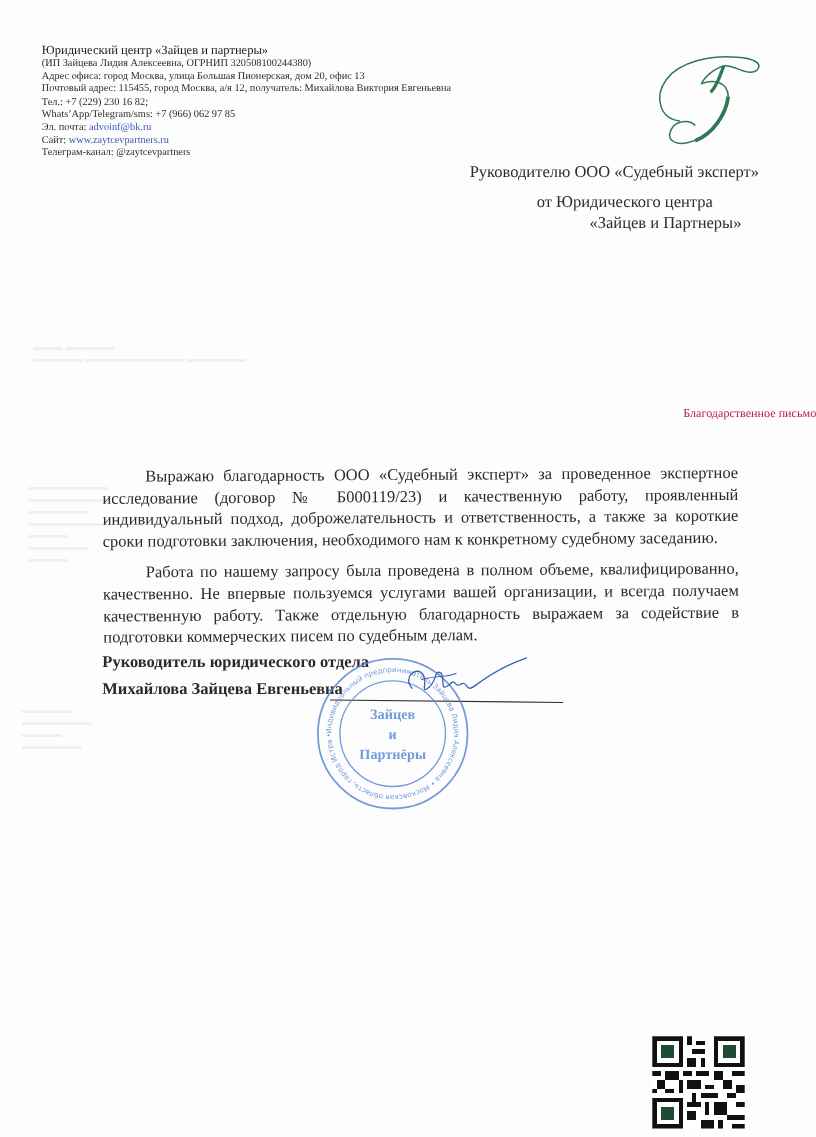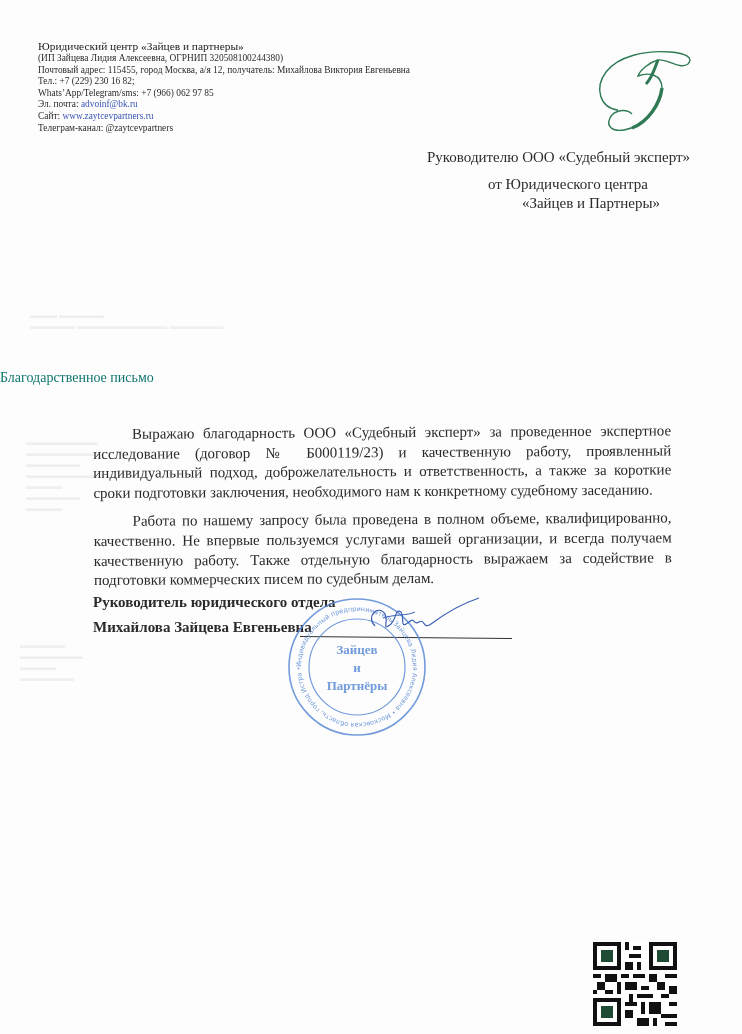--- a/index.html
+++ b/index.html
@@ -6,22 +6,22 @@
   body{width:742px;height:1034px;position:relative;overflow:hidden;
        font-family:"Liberation Serif","DejaVu Serif",serif;color:#2a2a2a;}
   .page{position:absolute;inset:0;background:#fdfdfd;}
   .hdr{position:absolute;left:38px;top:40px;font-size:9.4px;line-height:11.6px;color:#2b2b2b;}
   .hdr .org{font-weight:normal;font-size:11.4px;line-height:13px;color:#1c1c1c;}
   .hdr a{color:#3a55b5;}
   .logo{position:absolute;left:588px;top:38px;width:110px;height:100px;}
   .addr{position:absolute;right:48px;top:148px;font-size:15px;line-height:19px;text-align:right;color:#2c2c2c;}
   .addr .to{margin-right:4px;margin-bottom:8px;}
   .addr .from1{margin-right:46px;}
-  .addr .from2{margin-right:34px;}
-  .title{position:absolute;left:0;width:742px;top:370px;text-align:left;font-size:14px;color:#0f766e;}
+  .addr .from2{margin-right:20px;}
+  .title{position:absolute;left:0;width:742px;top:370px;text-align:right;font-size:11px;color:#be185d;}
   .body{position:absolute;left:93px;width:578px;top:425px;font-size:15px;line-height:19.6px;text-align:justify;color:#2a2a2a;transform:rotate(-0.35deg);transform-origin:left top;}
   .body p{margin:0 0 9px 0;text-indent:39px;}
   .sign{position:absolute;left:93px;top:590px;font-size:15px;line-height:25px;color:#2a2a2a;font-weight:bold;}
   .sigline{position:absolute;left:300px;top:637px;width:212px;height:1px;background:#333;transform:rotate(0.6deg);}
   .stamp{position:absolute;left:286px;top:596px;width:142px;height:142px;opacity:0.85;}
   .signature{position:absolute;left:355px;top:596px;width:130px;height:48px;}
   .qr{position:absolute;left:593px;top:942px;width:84px;height:84px;}
   .ghost{position:absolute;color:#000;opacity:0.05;font-size:9px;line-height:11px;}
 </style>
 </head>
@@ -29,20 +29,21 @@
 
 <div class="page">
 
   <div class="ghost" style="left:30px;top:310px;">▬▬▬ ▬▬▬▬▬<br>▬▬▬▬▬ ▬▬▬▬▬▬▬▬▬▬ ▬▬▬▬▬▬</div>
   <div class="ghost" style="left:26px;top:437px;">▬▬▬▬▬▬▬▬<br>▬▬▬▬▬▬▬▬<br>▬▬▬▬▬▬<br>▬▬▬▬▬▬▬▬<br>▬▬▬▬<br>▬▬▬▬▬▬<br>▬▬▬▬</div>
   <div class="ghost" style="left:20px;top:640px;">▬▬▬▬▬<br>▬▬▬▬▬▬▬<br>▬▬▬▬<br>▬▬▬▬▬▬</div>
 
   <div class="hdr">
     <div class="org">Юридический центр «Зайцев и партнеры»</div>
     <div>(ИП Зайцева Лидия Алексеевна, ОГРНИП 320508100244380)</div>
+    <div>Адрес офиса: город Москва, улица Большая  Пионерская, дом 20, офис 13</div>
     <div>Почтовый адрес: 115455, город Москва, а/я 12, получатель: Михайлова Виктория Евгеньевна</div>
     <div>Тел.: +7 (229) 230 16 82;</div>
     <div>Whats’App/Telegram/sms: +7 (966) 062 97 85</div>
     <div><span>Эл. почта: </span><a>advoinf@bk.ru</a></div>
     <div><span>Сайт: </span><a>www.zaytcevpartners.ru</a></div>
     <div>Телеграм-канал: @zaytcevpartners</div>
   </div>
 
   <svg class="logo" viewBox="0 0 110 100">
     <path d="M30 72 C12 70 6 50 18 34 C30 18 58 12 82 14 C98 15 106 20 100 26 C92 32 78 20 70 22 C62 24 52 32 50 38 C60 34 74 36 74 50 C74 66 58 88 36 92 C24 94 18 88 22 80 C26 72 38 70 44 76" fill="none" stroke="#2f7a55" stroke-width="1.4"></path>

